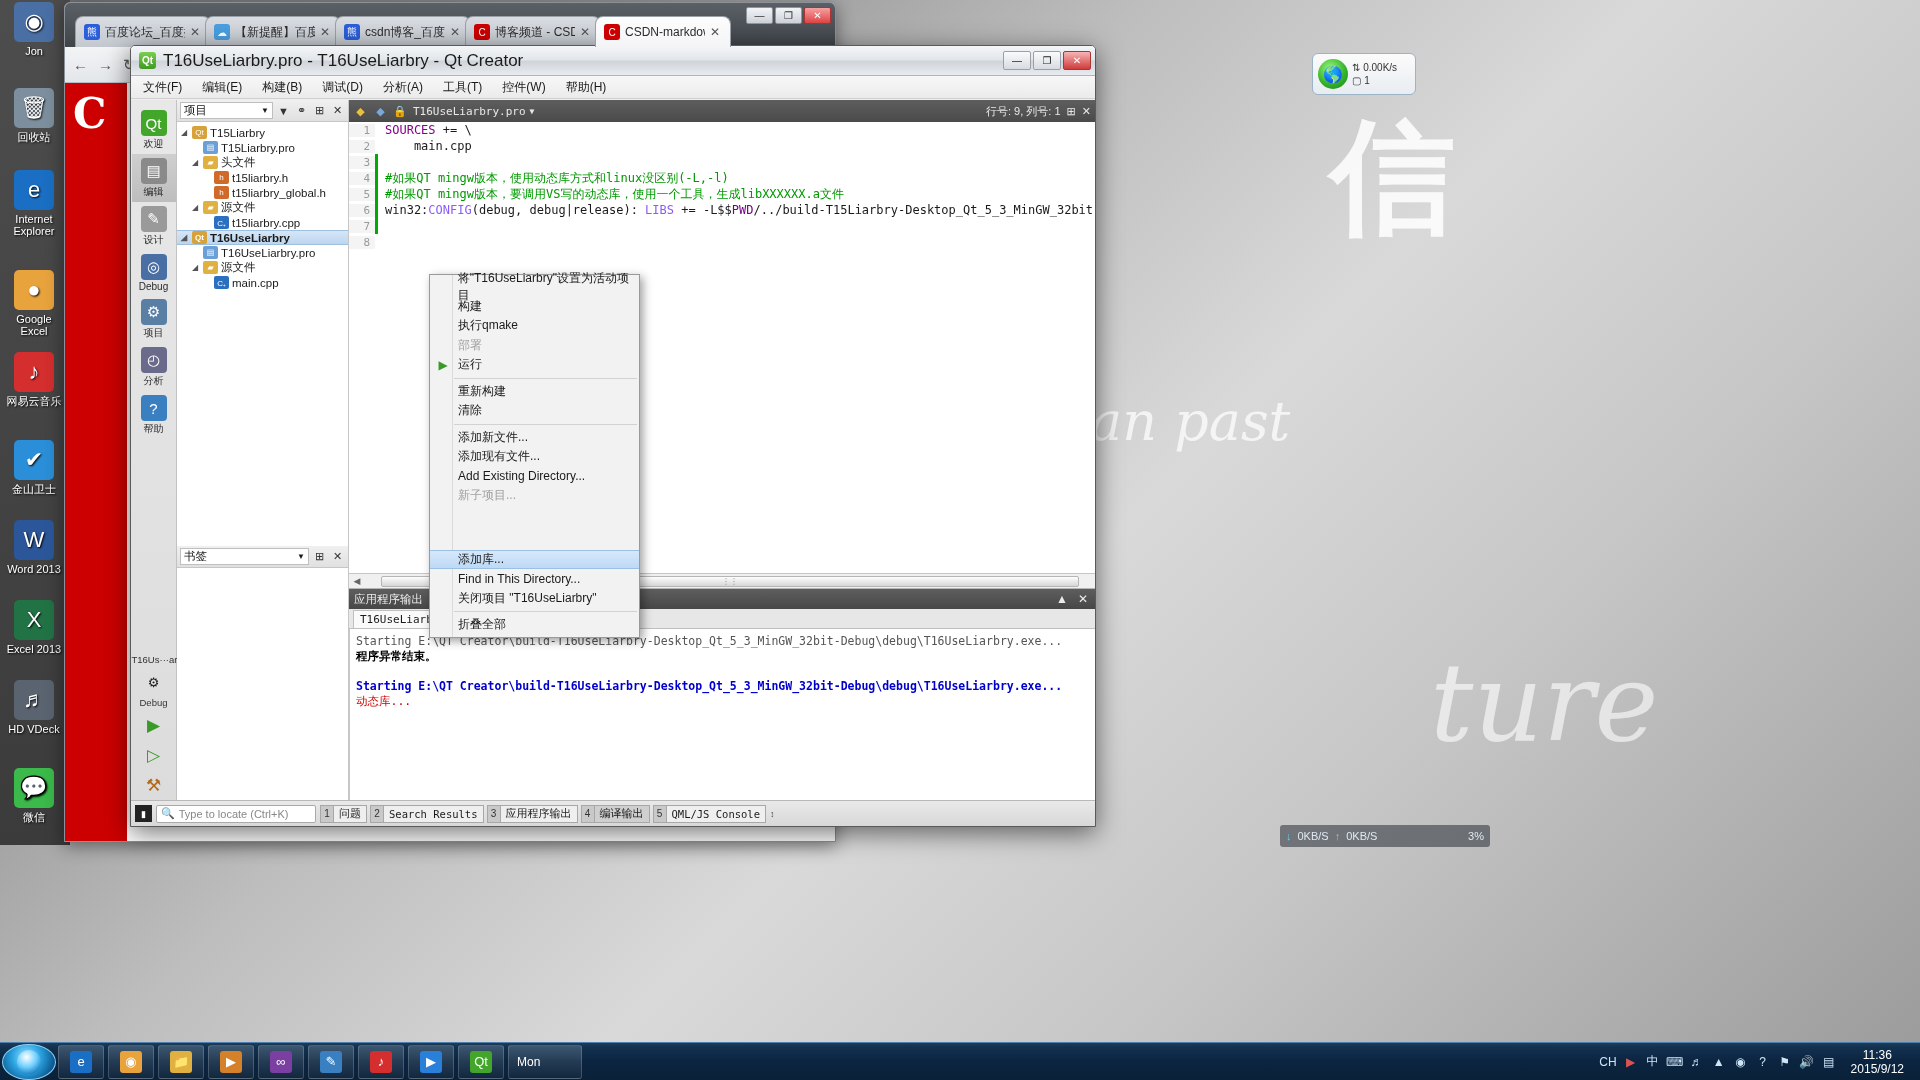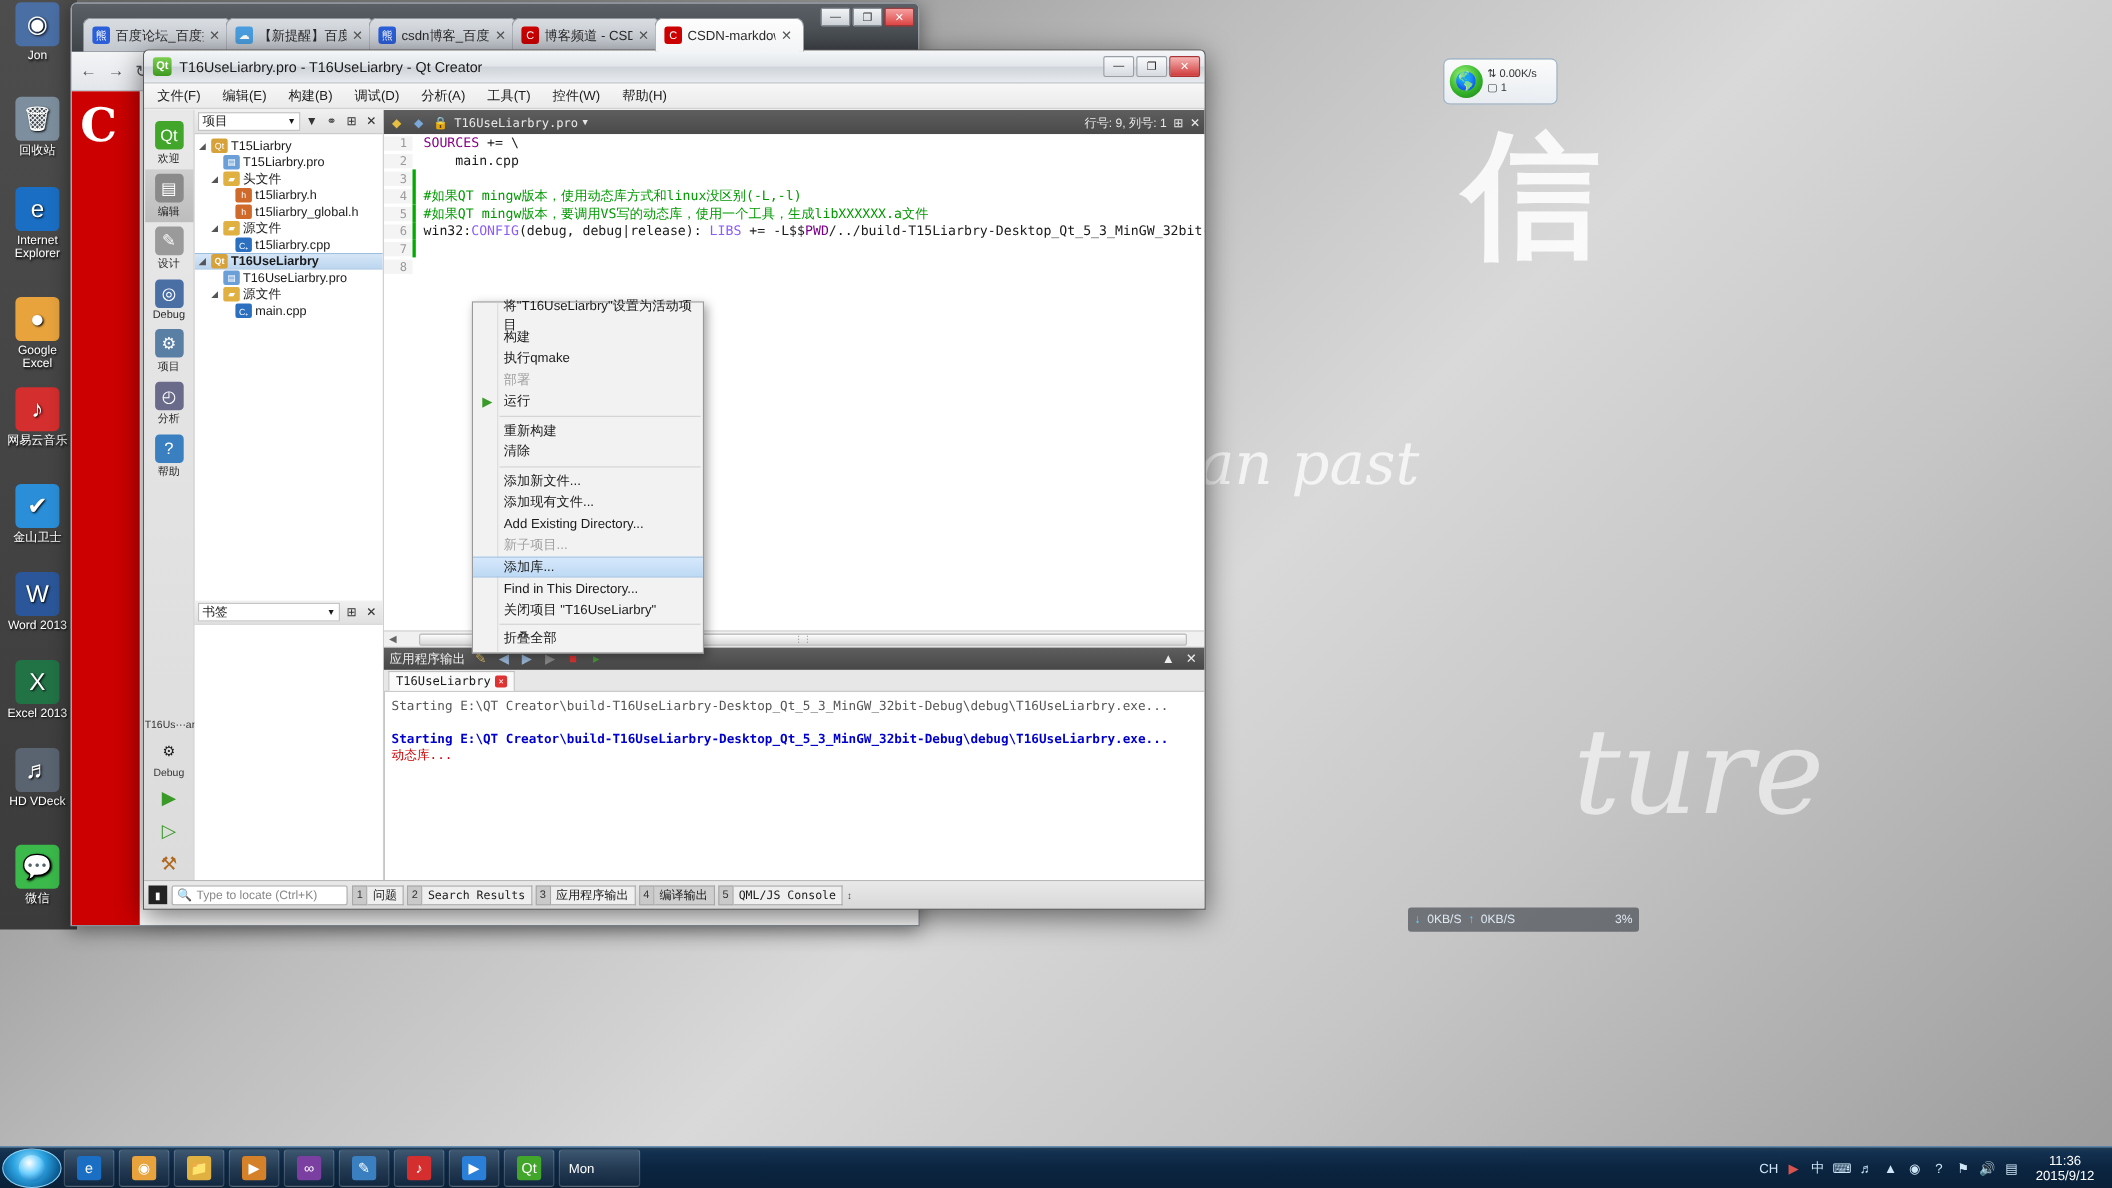--- a/index.html
+++ b/index.html
@@ -95,21 +95,21 @@
 
   
   #qt { position:absolute; left:130px; top:45px; width:966px; height:782px;
      background:#efefef; border:1px solid #5a5a5a; border-radius:5px 5px 0 0;
      box-shadow:0 6px 26px rgba(0,0,0,.55); overflow:hidden; font-size:12px; color:#1a1a1a; }
   #qt-title { height:30px; background:linear-gradient(180deg,#f4f6f8 0%,#e2e6ea 48%,#cfd4da 52%,#e8ebef 100%);
      border-bottom:1px solid #aeb4ba; display:flex; align-items:center; padding:0 4px 0 8px; }
   #qt-title .qlogo { width:17px;height:17px;margin-right:7px;border-radius:3px;
      background:linear-gradient(180deg,#7ccf4f,#3f9a22); color:#fff; font-size:10px; font-weight:bold;
      display:flex;align-items:center;justify-content:center;}
-  #qt-title .ttl { font-size:13px; color:#1a1a1a; }
+  #qt-title .ttl { font-size:17px; color:#1a1a1a; }
   #qt-winbtns { margin-left:auto; display:flex; gap:2px; }
   .qwb { width:28px;height:19px;background:linear-gradient(180deg,#fafbfc,#d7dbe0);
      border:1px solid #9aa0a6; border-radius:2px; font-size:10px; color:#222;
      display:flex;align-items:center;justify-content:center;}
   .qwb.close{ background:linear-gradient(180deg,#f7b4b4,#cf3b3b); color:#fff; border-color:#a33;}
   #qt-menubar { height:23px; background:linear-gradient(180deg,#f7f7f7,#ebebeb); border-bottom:1px solid #cfcfcf;
      display:flex; align-items:center; padding-left:12px; gap:20px; font-size:12px; }
   #qt-body { position:absolute; left:0; top:54px; right:0; bottom:26px; display:flex; }
 
   
@@ -195,21 +195,21 @@
 
   
   #ctxmenu { position:absolute; left:298px; top:228px; width:211px;
      background:#f2f2f2; border:1px solid #9a9a9a; box-shadow:3px 3px 9px rgba(0,0,0,.38); z-index:60;
      padding:2px 0; font-size:12px; }
   #ctxmenu .gutterline { position:absolute; left:22px; top:0; bottom:0; width:1px; background:#dadada; }
   .mi-row { height:19.5px; display:flex; align-items:center; padding-left:0; position:relative; }
   .mi-row .micon { width:26px; text-align:center; font-size:12px; color:#3a9a28; }
   .mi-row .mlbl { padding-left:2px; }
   .mi-row.disabled .mlbl { color:#a0a0a0; }
-  .mi-row.hl { background:linear-gradient(180deg,#d6e8fb,#bdd9f4); border-top:1px solid #9bc0e4; border-bottom:1px solid #9bc0e4; }
+  .mi-row.hl { background:linear-gradient(180deg,#d6e8fb,#bdd9f4); border-top:1px solid #9bc0e4; border-bottom:1px solid #9bc0e4;margin-top:44px; }
   .msep { height:1px; background:#d2d2d2; margin:3px 2px 3px 24px; }
 </style>
 </head>
 <body>
 
 <div id="desktop">
   <div class="wp-dark-left"></div>
   <div class="wp-text wp-cn1">信</div>
   <div class="wp-text wp-en1">an past</div>
   <div class="wp-text wp-en2">ture</div>
@@ -489,20 +489,21 @@
           </span>
         </div>
         <div id="out-tabs">
           <div class="otab">
             <span>T16UseLiarbry</span>
             <span class="xi">✕</span>
           </div>
         </div>
         <div id="out-text">
             <div class="ol gray">Starting E:\QT Creator\build-T16UseLiarbry-Desktop_Qt_5_3_MinGW_32bit-Debug\debug\T16UseLiarbry.exe...</div>
+            <div class="ol blk">程序异常结束。</div>
             <div class="ol gray">&nbsp;</div>
             <div class="ol blue">Starting E:\QT Creator\build-T16UseLiarbry-Desktop_Qt_5_3_MinGW_32bit-Debug\debug\T16UseLiarbry.exe...</div>
             <div class="ol red">动态库...</div>
           </div>
       </div>
     </div>
   </div>
 
   <div id="qt-status">
     <span style="width:17px;height:17px;background:#222;display:flex;align-items:center;justify-content:center;color:#fff;font-size:9px;">▮</span>

